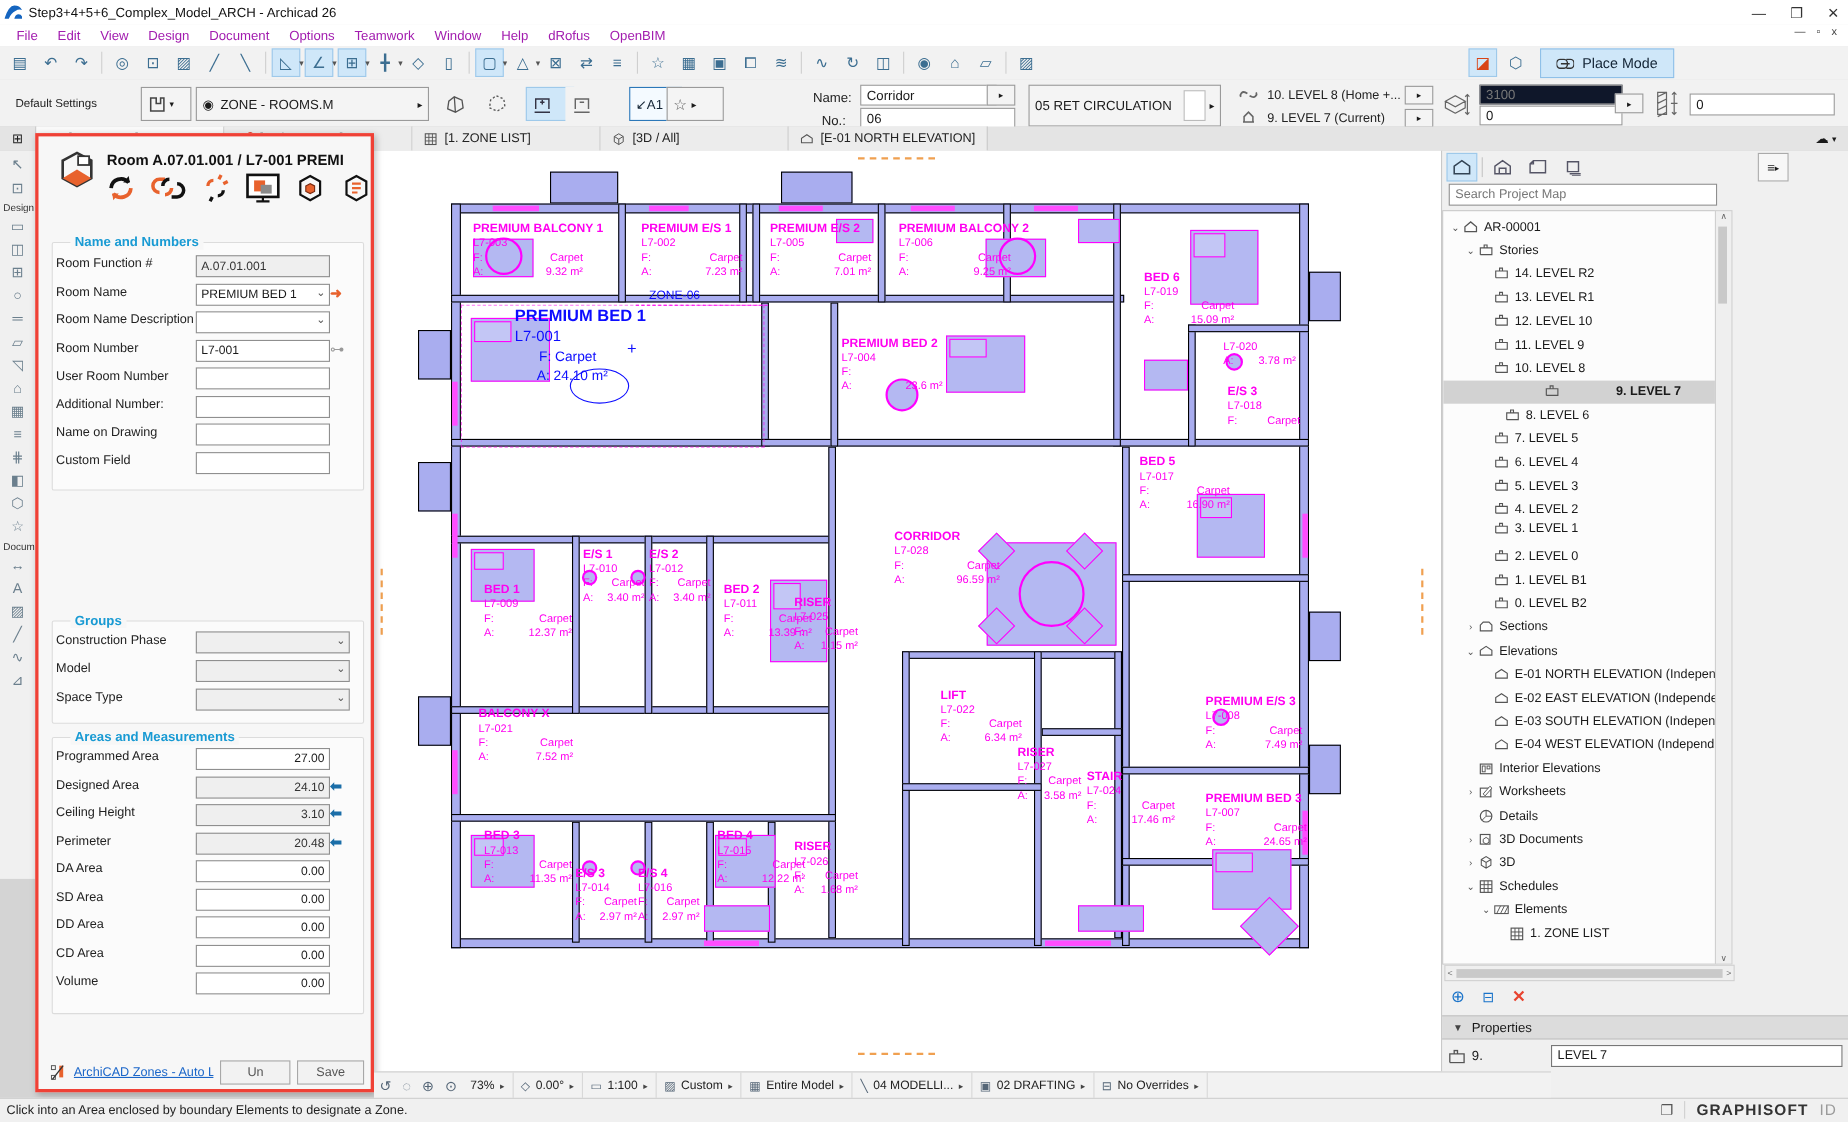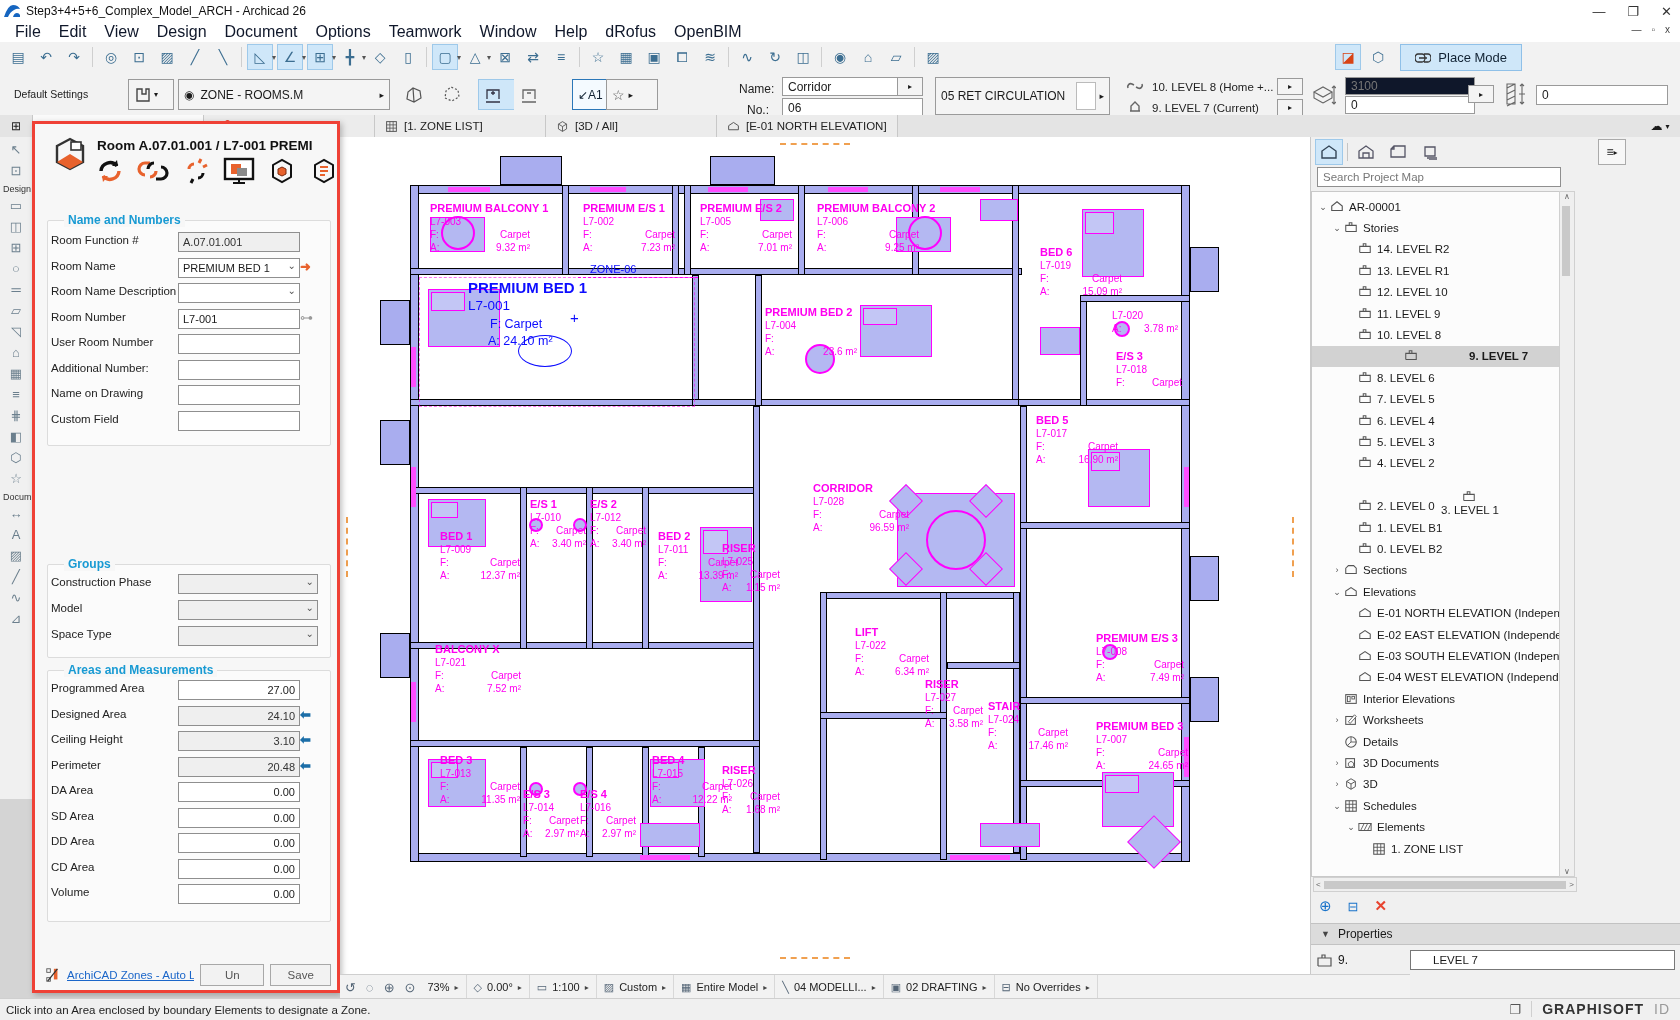--- a/index.html
+++ b/index.html
@@ -4,21 +4,21 @@
 <style>
   html,body{margin:0;padding:0;background:#d4d4d4;}
   body{width:1680px;height:1020px;position:relative;font-family:"Liberation Sans",sans-serif;color:#1a1a1a;overflow:hidden;font-size:12px;}
   .abs{position:absolute;}
   
   #titlebar{left:0;top:0;width:1680px;height:22px;background:#ffffff;border-bottom:1px solid #e8e8e8;display:flex;align-items:center;}
   #app-logo{width:16px;height:14px;margin:0 6px 0 4px;}
   #title-text{font-size:12px;color:#111;}
   .wctrl{display:flex;position:absolute;right:8px;top:0;height:22px;align-items:center;gap:22px;color:#333;font-size:13px;}
   #menubar{left:0;top:22px;width:1680px;height:20px;background:#ffffff;display:flex;align-items:center;padding-left:6px;border-bottom:1px solid #ededed;}
-  #menubar span{padding:2px 9px;font-size:16px;color:#0f172a;}
+  #menubar span{padding:2px 9px;font-size:12px;color:#a21caf;}
   .subwctrl{position:absolute;right:10px;top:24px;display:flex;gap:10px;font-size:10px;color:#444;}
   #toolbar{left:0;top:42px;width:1680px;height:30px;background:#f2f2f2;border-bottom:1px solid #d9d9d9;display:flex;align-items:center;padding-left:4px;}
   .tbico{width:24px;height:24px;display:flex;align-items:center;justify-content:center;color:#3c6e91;font-size:14px;border:1px solid transparent;margin:0 1px;}
   .tbico.sel{background:#cfe7f9;border-color:#9ec9ea;}
   .tbico.orange{color:#d84315;background:#cfe7f9;border-color:#9ec9ea;}
   .tbdiv{width:1px;height:20px;background:#cfcfcf;margin:0 4px;}
   .tbdrop{font-size:8px;color:#555;margin-left:-2px;}
   #place-mode{position:absolute;right:158px;top:44px;height:25px;padding:0 14px;background:#cfe7f9;border:1px solid #8fc0e8;display:flex;align-items:center;gap:7px;font-size:13px;color:#123;}
   
   #infobar{left:0;top:72px;width:1680px;height:43px;background:#f2f2f2;border-bottom:1px solid #cfcfcf;}
@@ -74,21 +74,21 @@
   #tree{position:absolute;left:0px;top:54px;width:248px;height:684px;background:#fcfcfc;border:1px solid #c9c9c9;overflow:hidden;}
   .trow{position:absolute;left:0;width:100%;height:21px;display:flex;align-items:center;font-size:11.5px;color:#1a1a1a;white-space:nowrap;}
   .trow.sel{background:#d2d2d2;font-weight:bold;gap:46px;}
   .tarrow{width:10px;font-size:9px;color:#555;text-align:center;}
   .ticon{margin:0 5px 0 2px;display:flex;}
   #tree-vscroll{position:absolute;left:248px;top:54px;width:14px;height:684px;background:#efefef;border:1px solid #d0d0d0;}
   #tree-hscroll{position:absolute;left:2px;top:740px;width:258px;height:13px;background:#efefef;border:1px solid #d0d0d0;display:flex;align-items:center;justify-content:space-between;font-size:8px;color:#666;padding:0 2px;}
   #tree-actions{position:absolute;left:8px;top:760px;display:flex;gap:16px;align-items:center;font-size:15px;}
   #props-header{position:absolute;left:0;top:786px;width:370px;height:20px;background:#dcdcdc;border-top:1px solid #c2c2c2;border-bottom:1px solid #c2c2c2;display:flex;align-items:center;gap:8px;padding-left:10px;font-size:12px;}
   #props-row{position:absolute;left:6px;top:812px;width:358px;height:22px;display:flex;align-items:center;gap:6px;font-size:12px;}
-  #story-input{flex:1;height:18px;border:1px solid #777;background:#fff;display:flex;align-items:center;padding:0 22px;font-size:11.5px;margin-left:56px;}
+  #story-input{flex:1;height:18px;border:1px solid #777;background:#fff;display:flex;align-items:center;padding:0 5px;font-size:11.5px;margin-left:56px;}
   #settings-btn{position:absolute;left:4px;top:838px;width:362px;height:20px;background:#f5f5f5;border:1px solid #adadad;display:flex;align-items:center;justify-content:center;font-size:11.5px;color:#222;}
   
   #bottombar{left:340px;top:974px;width:1070px;height:24px;background:#f2f2f2;border-top:1px solid #cfcfcf;display:flex;align-items:center;}
   .bchip{display:flex;align-items:center;gap:5px;padding:0 7px;height:100%;border-right:1px solid #d8d8d8;font-size:11px;color:#222;white-space:nowrap;}
   .bchip .g{color:#567;}
   .bchip .arr{font-size:8px;color:#444;}
   #statusbar{left:0;top:998px;width:1680px;height:22px;background:#f0f0f0;border-top:1px solid #cfcfcf;display:flex;align-items:center;padding-left:6px;font-size:11.5px;color:#222;}
   #brand{position:absolute;right:10px;top:998px;height:22px;display:flex;align-items:center;gap:10px;}
   #brand .g1{font-size:14px;color:#333;letter-spacing:1px;font-weight:bold;}
   #brand .g2{font-size:14px;color:#9a9a9a;letter-spacing:1px;}
@@ -1036,21 +1036,21 @@
       </div>
       <div class="trow sel" style="top: 153.8px; padding-left: 34px;">
         <span class="tarrow"></span>
         <span class="ticon">
           <svg width="14" height="14" viewBox="0 0 16 16">
             <path d="M2 12 V5 h4 V2 h3 v3 M2 12 h12 V5 H6" fill="none" stroke="#555" stroke-width="1.2"></path>
           </svg>
         </span>
         <span>9. LEVEL 7</span>
       </div>
-      <div class="trow" style="top: 175.2px; padding-left: 34px;">
+      <div class="trow" style="top: 175.2px; padding-left: 44px;">
         <span class="tarrow"></span>
         <span class="ticon">
           <svg width="14" height="14" viewBox="0 0 16 16">
             <path d="M2 12 V5 h4 V2 h3 v3 M2 12 h12 V5 H6" fill="none" stroke="#555" stroke-width="1.2"></path>
           </svg>
         </span>
         <span>8. LEVEL 6</span>
       </div>
       <div class="trow" style="top: 196.6px; padding-left: 34px;">
         <span class="tarrow"></span>
@@ -1081,21 +1081,21 @@
       </div>
       <div class="trow" style="top: 260.8px; padding-left: 34px;">
         <span class="tarrow"></span>
         <span class="ticon">
           <svg width="14" height="14" viewBox="0 0 16 16">
             <path d="M2 12 V5 h4 V2 h3 v3 M2 12 h12 V5 H6" fill="none" stroke="#555" stroke-width="1.2"></path>
           </svg>
         </span>
         <span>4. LEVEL 2</span>
       </div>
-      <div class="trow" style="top: 298px; padding-left: 34px; flex-direction: column;">
+      <div class="trow" style="top: 278px; padding-left: 34px;">
         <span class="tarrow"></span>
         <span class="ticon">
           <svg width="14" height="14" viewBox="0 0 16 16">
             <path d="M2 12 V5 h4 V2 h3 v3 M2 12 h12 V5 H6" fill="none" stroke="#555" stroke-width="1.2"></path>
           </svg>
         </span>
         <span>3. LEVEL 1</span>
       </div>
       <div class="trow" style="top: 303.6px; padding-left: 34px;">
         <span class="tarrow"></span>

